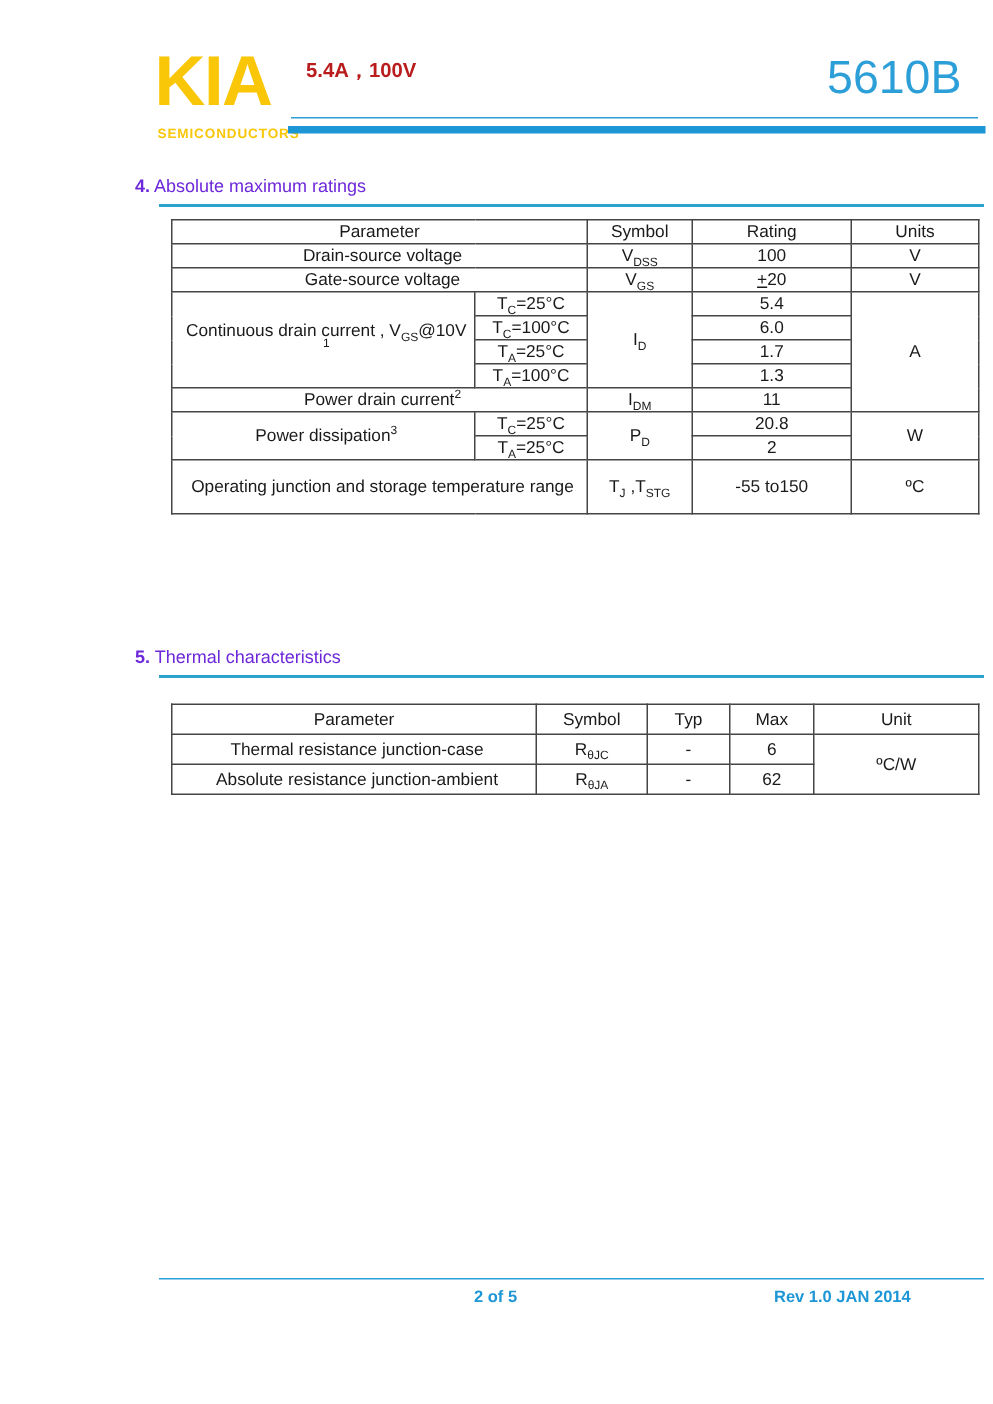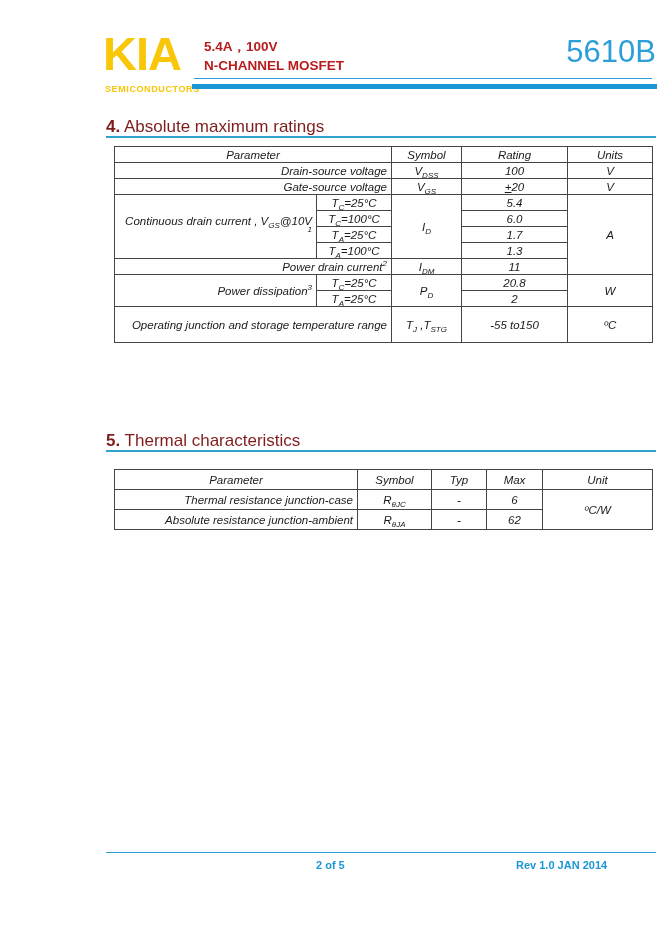--- a/index.html
+++ b/index.html
@@ -7,62 +7,61 @@
   body { width:662px; height:936px; font-family:"Liberation Sans", sans-serif; }
   .page { position:relative; width:662px; height:936px; background:#ffffff; overflow:hidden;margin-left:44px; }
 
   
   .logo { position:absolute; left:59px; top:26px; font-size:47px; font-weight:bold;
           color:#FAC608; letter-spacing:-1px; }
   .logo-sub { position:absolute; left:61px; top:84px; font-size:9px; font-weight:bold;
               color:#FAC608; letter-spacing:0.6px; }
   .subtitle { position:absolute; left:160px; top:37px; color:#b91c1c; font-weight:bold;
               font-size:13.5px; line-height:19px; }
-  .part-number { position:absolute; right:50px; top:34px; font-size:31px; color:#2D9FD8; }
+  .part-number { position:absolute; right:65px; top:34px; font-size:31px; color:#2D9FD8; }
   .rule-thin  { position:absolute; left:150px; top:78px; width:458px; height:1px; background:#2D9FD8; }
   .rule-thick { position:absolute; left:148px; top:84px; width:465px; height:5px; background:#1C96D4; }
 
   
-  .section-title { position:absolute; left:62px; font-size:17px; color:#7f1d1d; }
+  .section-title { position:absolute; left:46px; font-size:12px; color:#6d28d9; }
   .section-title .num { font-weight:bold; }
   #sec4-title { top:117px; }
   #sec4-line  { top:136px; }
   #sec5-title { top:431px;text-align:center; }
   #sec5-line  { top:450px; }
   .section-line { position:absolute; left:62px; width:550px; height:2px; background:#2BA3CC; }
 
   
   table { border-collapse:collapse; table-layout:fixed; position:absolute; left:70px;
-          color:#1a1a1a;font-style:italic; }
+          color:#1a1a1a; }
   #abs-table { top:146px; width:538px; }
   #thermal-table { top:469px; width:538px; }
   td, th { border:1px solid #454545; font-weight:normal; font-size:11.5px;
            text-align:center; padding:1px 4px; height:16px; overflow:hidden; }
-  .param { text-align:right; padding-left:8px; }
+  .param { text-align:center; padding-left:8px; }
   tr.tall td { height:36px; }
   #thermal-table td, #thermal-table th { height:20px; }
   sub { font-size:8px; line-height:0; }
   sup { font-size:8px; line-height:0; }
   .u { text-decoration:underline; }
 
   
   .footer-line { position:absolute; left:62px; top:852px; width:550px; height:1px; background:#2D9FD8; }
   .footer-page { position:absolute; left:272px; top:859px; font-size:11px; font-weight:bold; color:#1C96D4; }
   .footer-rev  { position:absolute; left:472px; top:859px; font-size:11px; font-weight:bold; color:#1C96D4; }
 </style>
 </head>
 <body>
 
 <div class="page">
 
   <div class="logo">KIA</div>
   <div class="logo-sub">SEMICONDUCTORS</div>
   <div class="subtitle">
     <div>5.4A，100V</div>
-    <div>N-CHANNEL MOSFET</div>
   </div>
   <div class="part-number">5610B</div>
   <div class="rule-thin"></div>
   <div class="rule-thick"></div>
 
   <div class="section-title" id="sec4-title">
     <span class="num">4.</span>
     <span>Absolute maximum ratings</span>
   </div>
   <div class="section-line" id="sec4-line"></div>

